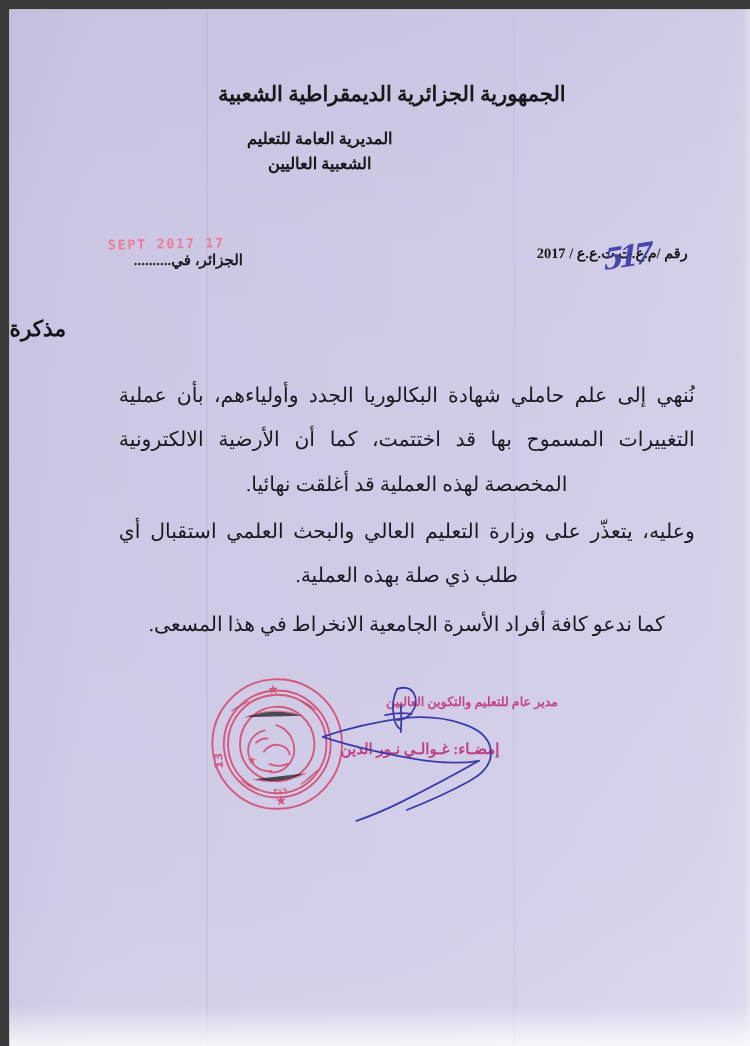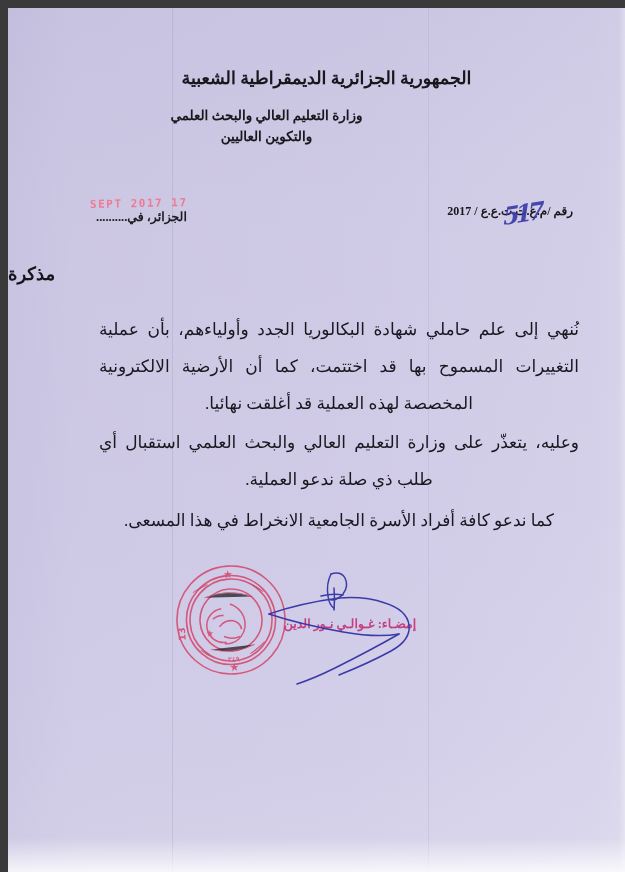--- a/index.html
+++ b/index.html
@@ -121,21 +121,21 @@
     color: #3b3ba8;
     transform: rotate(-9deg) skewX(-7deg);
     letter-spacing: -4px;
     opacity: 0.92;
   }
   .place-date {
     position: absolute;
     left: 0;
     top: 5px;
     width: 210px;
-    text-align: left;
+    text-align: center;
     padding-left: 88px;
     font-size: 12.5px;
     font-weight: 700;
     color: #1b1b20;
     direction: rtl;
     box-sizing: border-box;
   }
   .date-stamp {
     position: absolute;
     left: 82px;
@@ -253,40 +253,40 @@
 
 <div id="scan-viewport">
 
   <div id="page-sheet">
 
     <div class="crease c1"></div>
     <div class="crease c2"></div>
 
     <div class="header-block">
       <div class="hdr-republic">الجمهورية الجزائرية الديمقراطية الشعبية</div>
-      <div class="hdr-sub">وزارة التعليم العالي والبحث العلمي</div>
-      <div class="hdr-sub">والتكوين العاليين</div>
+      <div class="hdr-sub">المديرية العامة للتعليم</div>
+      <div class="hdr-sub">الشعبية العاليين</div>
     </div>
 
     <div class="meta-row">
 
       <div class="ref-no">رقم        /م.ع.ت.ت.ع.ع / 2017</div>
 
       <div class="handwrite-num">517</div>
 
       <div class="place-date">الجزائر، في..........</div>
 
       <div class="date-stamp">17 SEPT 2017</div>
     </div>
 
     <div class="doc-title">مذكرة</div>
 
     <div class="body-area">
       <p class="para p1">نُنهي إلى علم حاملي شهادة البكالوريا الجدد وأولياءهم، بأن عملية التغييرات المسموح بها قد اختتمت، كما أن الأرضية الالكترونية المخصصة لهذه العملية قد أغلقت نهائيا.</p>
-      <p class="para p2">وعليه، يتعذّر على وزارة التعليم العالي والبحث العلمي استقبال أي طلب ذي صلة ندعو العملية.</p>
+      <p class="para p2">وعليه، يتعذّر على وزارة التعليم العالي والبحث العلمي استقبال أي طلب ذي صلة بهذه العملية.</p>
       <p class="para p3 p-last">كما ندعو كافة أفراد الأسرة الجامعية الانخراط في هذا المسعى.</p>
     </div>
 
     <div class="sig-zone">
 
       <svg class="stamp" viewBox="0 0 112 112">
         <g fill="none" stroke="#d4456b" stroke-width="1.6">
           <circle cx="56" cy="56" r="54"></circle>
           <circle cx="56" cy="56" r="44.5"></circle>
           <circle cx="56" cy="56" r="41"></circle>
@@ -316,20 +316,21 @@
         </g>
         <text x="38" y="71" font-size="9" fill="#d4456b" font-family="'DejaVu Sans',sans-serif">★</text>
 
         <g stroke="#d4456b" stroke-width="0.9" opacity="0.75">
           <path d="M34 84 q22 7 44 -2"></path>
           <path d="M31 32 q24 -8 48 2"></path>
         </g>
         <text x="56" y="98" font-size="7.5" fill="#d4456b" text-anchor="middle" font-family="'DejaVu Sans',sans-serif">٣٤٩</text>
       </svg>
 
+      <div class="sig-role">مدير عام للتعليم والتكوين العاليين</div>
 
       <div class="sig-name">إمضـاء: غـوالـي نـور الدين</div>
 
       <svg class="sig-ink" viewBox="0 0 250 128">
         <g fill="none" stroke="#3b3ba8" stroke-width="1.5" stroke-linecap="round" stroke-linejoin="round">
           <path d="M118 16 q-5 10 -3 22 q1 9 6 12"></path>
           <path d="M118 16 q10 -3 14 4 q4 8 -2 16 q-5 6 -12 6"></path>
           <path d="M108 38 q12 -3 22 -1"></path>
           <path d="M121 30 q1 12 0 22"></path>
           <path d="M126 40 q26 -2 46 5 q22 7 24 22 q2 15 -18 26 q-22 12 -52 24"></path>

